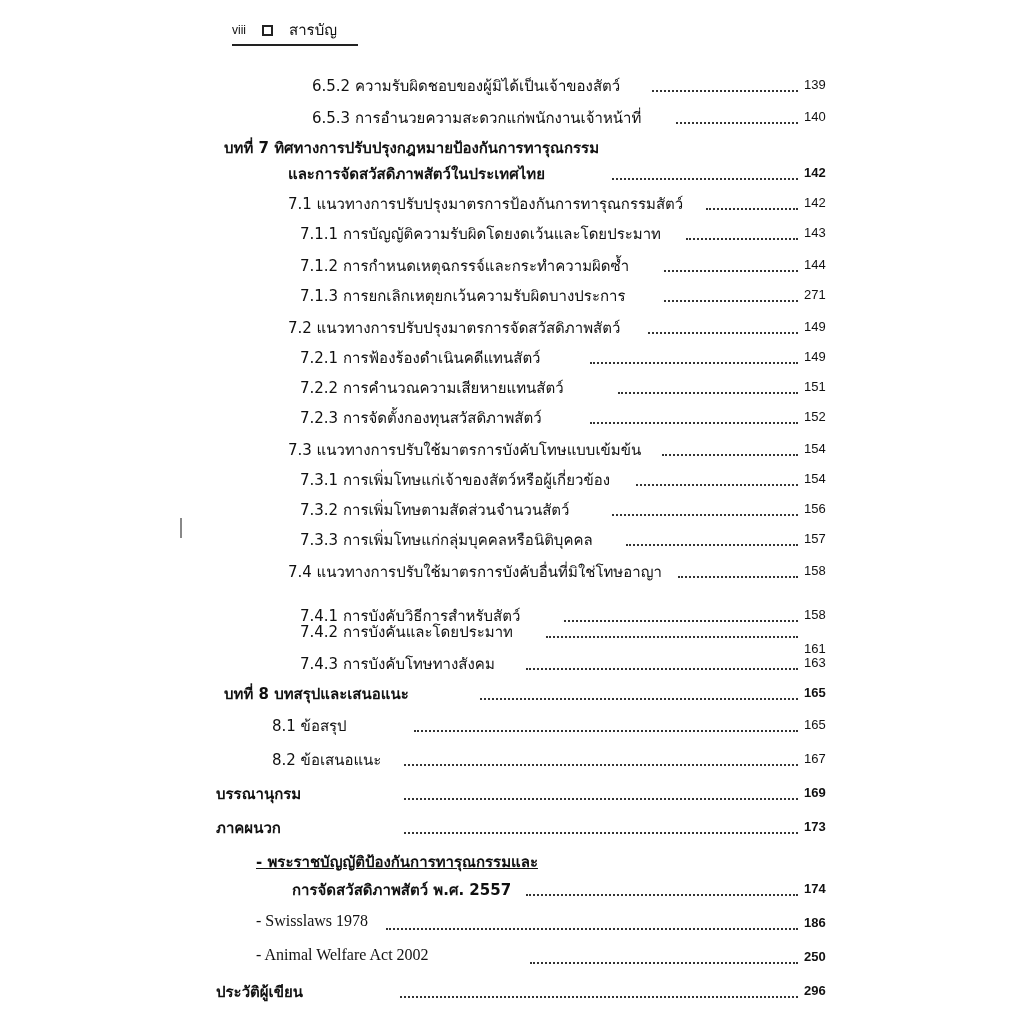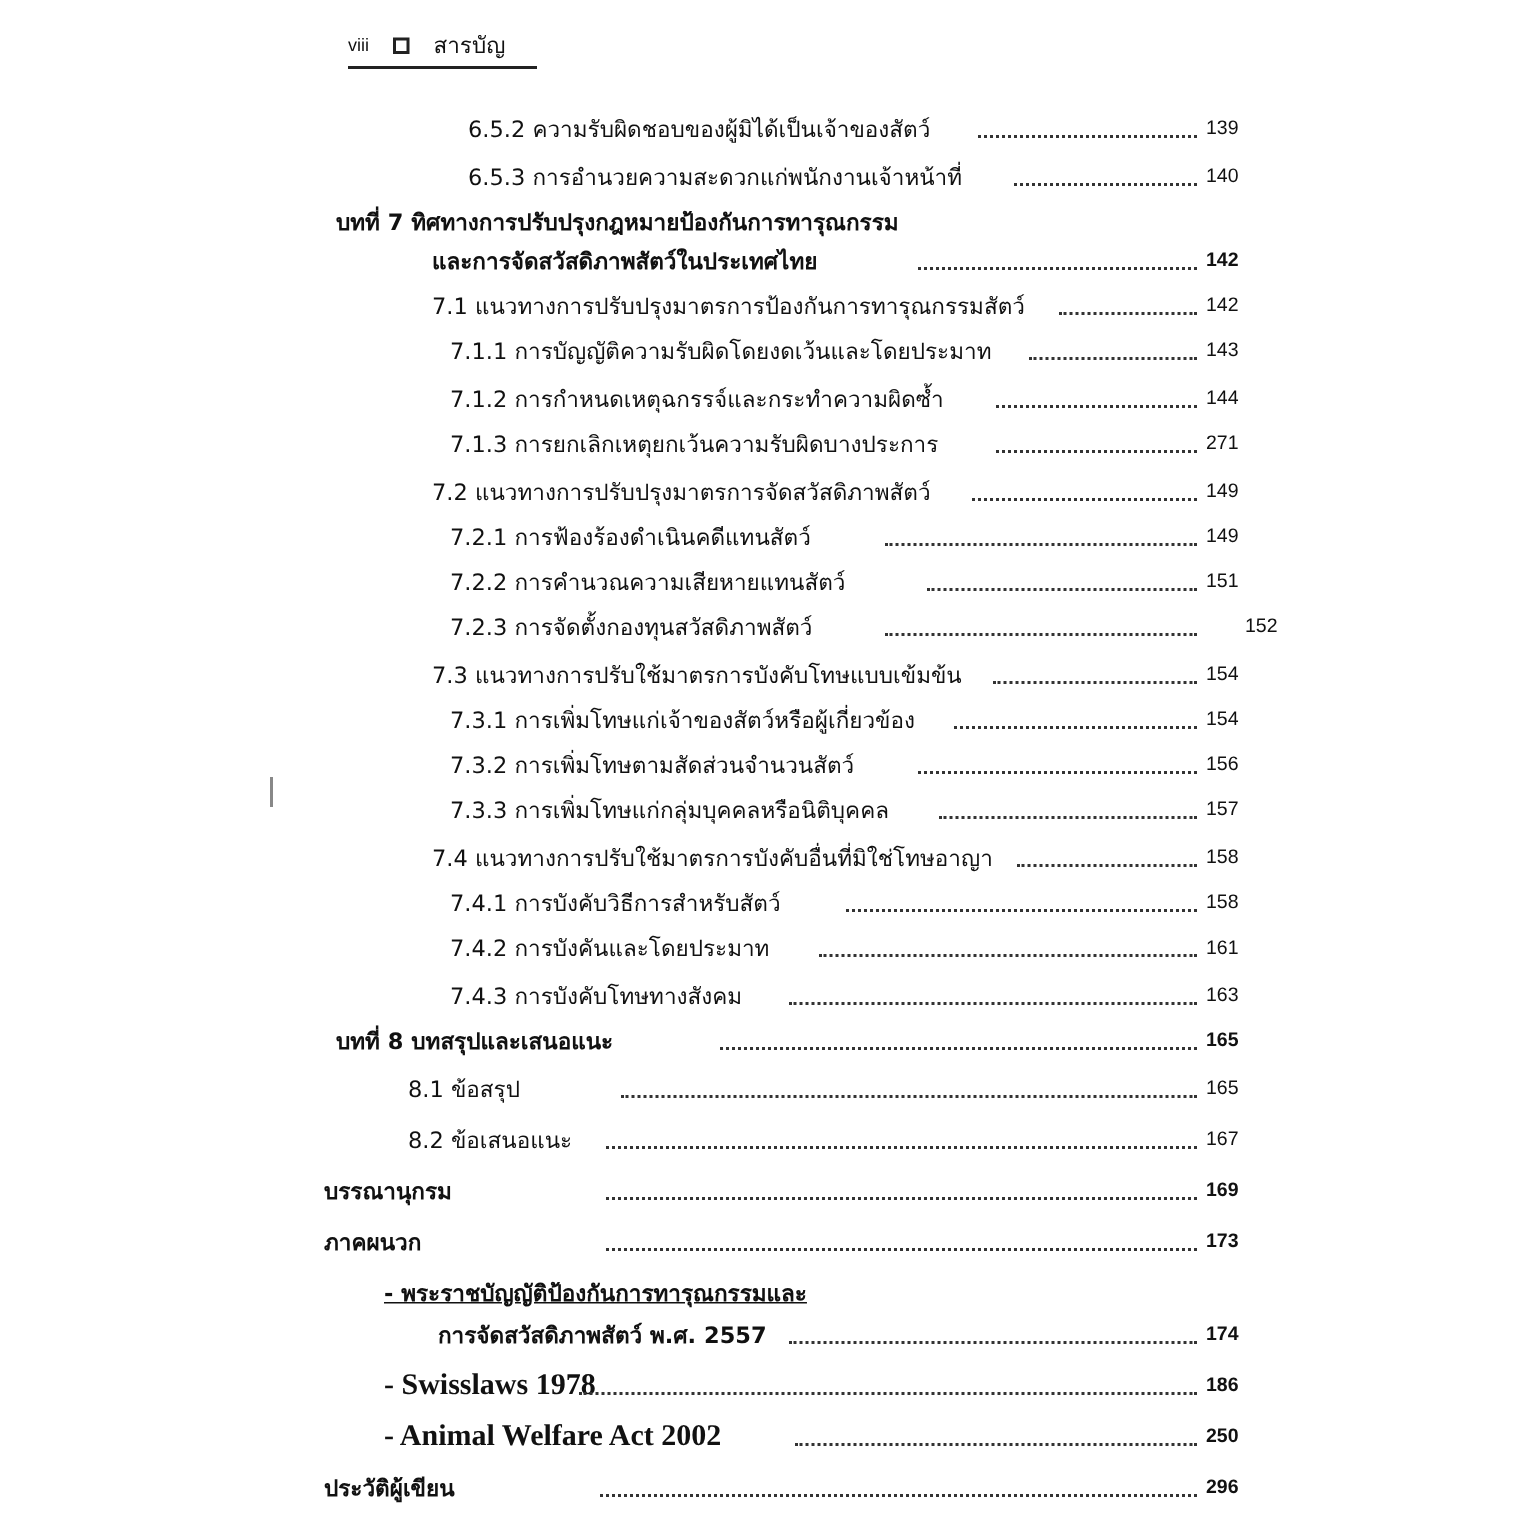--- a/index.html
+++ b/index.html
@@ -10,21 +10,21 @@
   .page { position: absolute; left: 0; top: 0; width: 1024px; height: 1024px; }
   .header { position: absolute; left: 232px; top: 16px; width: 126px; border-bottom: 2px solid #222; height: 28px; display: flex; align-items: center; gap: 16px; }
   .header .pg { font-size: 12px; font-family: "Liberation Sans", sans-serif; }
   .header .box { width: 11px; height: 11px; border: 2px solid #222; box-sizing: border-box; }
   .header .title { font-size: 15px; }
   .row { position: absolute; display: flex; align-items: baseline; }
   .row .label { font-size: 15px; white-space: nowrap; }
   .row .dots { position: absolute; height: 2px; border-bottom: 2px dotted #333; }
   .row .num { position: absolute; font-size: 13px; font-family: "Liberation Sans", sans-serif; }
   .bold .label, .bold .num { font-weight: bold; }
-  .serif .label { font-family: "Liberation Serif", serif; font-weight: bold; font-size: 20px; }
+  .serif .label { font-family: "Liberation Serif", serif; font-weight: normal; font-size: 16px; }
   .edge-mark { position: absolute; left: 180px; top: 518px; width: 2px; height: 20px; background: #888; }
   .watermark { position: absolute; left: 180px; top: 974px; display: flex; align-items: center; gap: 6px; opacity: 0.55; }
   .watermark .cs { width: 40px; height: 40px; border: 3px solid #999; border-radius: 6px; box-sizing: border-box; color: #888; font-weight: bold; font-size: 20px; display: flex; align-items: center; justify-content: center; font-family: "Liberation Sans", sans-serif; }
   .watermark .txt { color: #888; font-size: 17px; line-height: 18px; font-family: "Liberation Sans", sans-serif; }
 </style>
 </head>
 <body>
 
 <div class="page">
   <div class="header">
@@ -83,21 +83,21 @@
         <span class="num" style="left: 504px; top: 3px;">149</span>
       </div>
       <div class="row" style="left: 300px; top: 376px;">
         <span class="label">7.2.2 การคำนวณความเสียหายแทนสัตว์</span>
         <span class="dots" style="left: 318px; width: 180px; top: 14px;"></span>
         <span class="num" style="left: 504px; top: 3px;">151</span>
       </div>
       <div class="row" style="left: 300px; top: 406px;">
         <span class="label">7.2.3 การจัดตั้งกองทุนสวัสดิภาพสัตว์</span>
         <span class="dots" style="left: 290px; width: 208px; top: 14px;"></span>
-        <span class="num" style="left: 530px; top: 3px; text-align: right;">152</span>
+        <span class="num" style="left: 504px; top: 3px; text-align: right;">152</span>
       </div>
       <div class="row" style="left: 288px; top: 438px;">
         <span class="label">7.3 แนวทางการปรับใช้มาตรการบังคับโทษแบบเข้มข้น</span>
         <span class="dots" style="left: 374px; width: 136px; top: 14px;"></span>
         <span class="num" style="left: 516px; top: 3px;">154</span>
       </div>
       <div class="row" style="left: 300px; top: 468px;">
         <span class="label">7.3.1 การเพิ่มโทษแก่เจ้าของสัตว์หรือผู้เกี่ยวข้อง</span>
         <span class="dots" style="left: 336px; width: 162px; top: 14px;"></span>
         <span class="num" style="left: 504px; top: 3px;">154</span>
@@ -110,29 +110,29 @@
       <div class="row" style="left: 300px; top: 528px;">
         <span class="label">7.3.3 การเพิ่มโทษแก่กลุ่มบุคคลหรือนิติบุคคล</span>
         <span class="dots" style="left: 326px; width: 172px; top: 14px;"></span>
         <span class="num" style="left: 504px; top: 3px;">157</span>
       </div>
       <div class="row" style="left: 288px; top: 560px;">
         <span class="label">7.4 แนวทางการปรับใช้มาตรการบังคับอื่นที่มิใช่โทษอาญา</span>
         <span class="dots" style="left: 390px; width: 120px; top: 14px;"></span>
         <span class="num" style="left: 516px; top: 3px;">158</span>
       </div>
-      <div class="row" style="left: 300px; top: 590px;">
+      <div class="row" style="left: 300px; top: 604px;">
         <span class="label">7.4.1 การบังคับวิธีการสำหรับสัตว์</span>
         <span class="dots" style="left: 264px; width: 234px; top: 14px;"></span>
         <span class="num" style="left: 504px; top: 3px;">158</span>
       </div>
       <div class="row" style="left: 300px; top: 620px;">
         <span class="label">7.4.2 การบังคันและโดยประมาท</span>
         <span class="dots" style="left: 246px; width: 252px; top: 14px;"></span>
-        <span class="num" style="left: 504px; top: 4px; text-align: center;">161</span>
+        <span class="num" style="left: 504px; top: 21px; text-align: center;">161</span>
       </div>
       <div class="row" style="left: 300px; top: 652px;">
         <span class="label">7.4.3 การบังคับโทษทางสังคม</span>
         <span class="dots" style="left: 226px; width: 272px; top: 14px;"></span>
         <span class="num" style="left: 504px; top: 3px;">163</span>
       </div>
       <div class="row bold" style="left: 224px; top: 682px;">
         <span class="label">บทที่  8 บทสรุปและเสนอแนะ</span>
         <span class="dots" style="left: 256px; width: 318px; top: 14px;"></span>
         <span class="num" style="left: 580px; top: 3px;">165</span>

